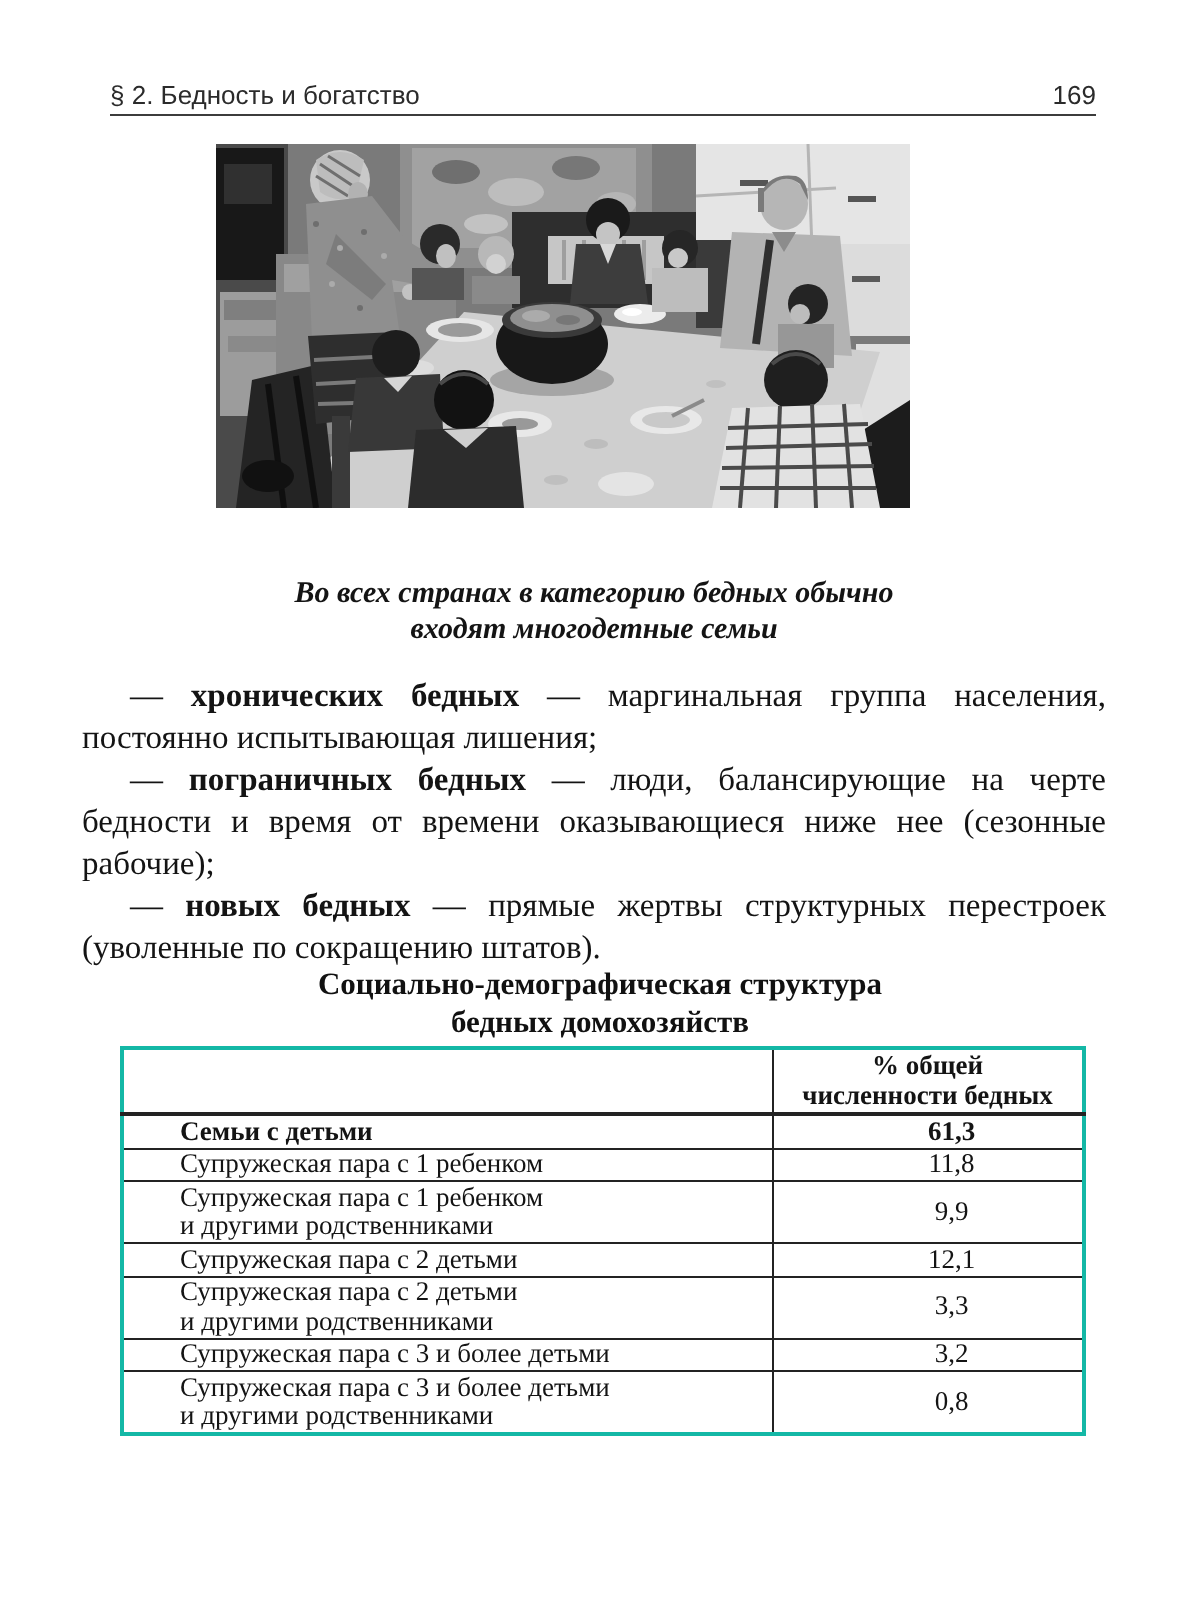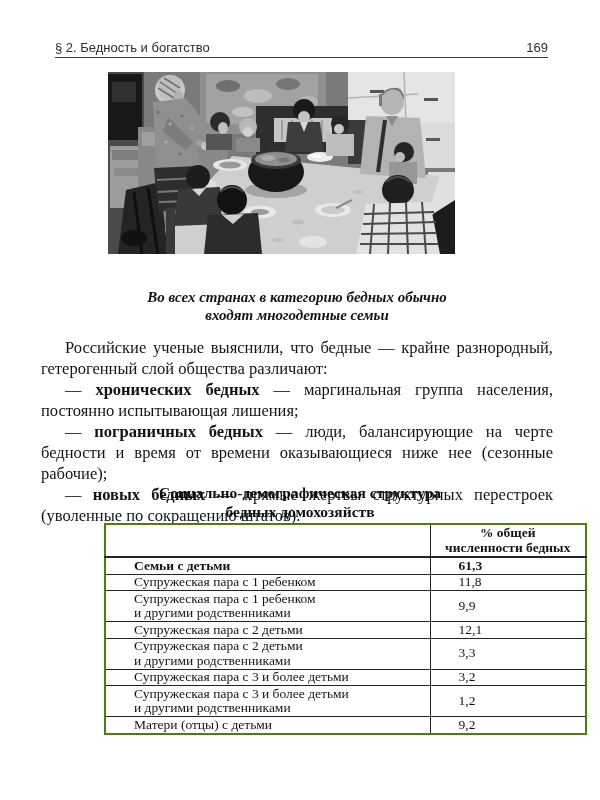--- a/index.html
+++ b/index.html
@@ -30,27 +30,27 @@
     position:absolute; left:0; top:484px; width:600px; text-align:center;
     font-weight:bold; font-size:15.5px; line-height:18.5px; white-space:pre-line;
     color:#111;
   }
   table.struct-table {
     position:absolute; left:60px; top:523px; width:481px;
     border-collapse:collapse; font-size:13.5px; color:#141414;
     table-layout:fixed;
   }
   .struct-table td, .struct-table th { border:1px solid #232323;padding-left:28px; }
-  .struct-table { border:2px solid #4d7c0f;margin-left:44px; }
+  .struct-table { border:2px solid #14b8a6; }
   .struct-table thead th {
     border-bottom:2px solid #232323; font-weight:bold; text-align:center;
     padding:1px 4px; line-height:14.5px; white-space:pre-line; vertical-align:middle;
   }
   .label-cell { text-align:left; padding:0.5px 7px; line-height:14.5px; white-space:pre-line; vertical-align:middle; }
-  .value-cell { text-align:left; padding:0.5px 4px; line-height:14.5px; vertical-align:middle; }
+  .value-cell { text-align:center; padding:0.5px 4px; line-height:14.5px; vertical-align:middle; }
   .bold-row td { font-weight:bold; }
 </style>
 </head>
 <body>
 
 <div class="page-header">
   <span>§ 2. Бедность и богатство</span>
   <span>169</span>
 </div>
 
@@ -194,21 +194,20 @@
     <path d="M112,120 Q124,110 136,120" stroke="#4a4a4a" stroke-width="2" fill="none"></path>
     <polygon points="100,143 150,141 154,182 96,182" fill="#2c2c2c"></polygon>
     <polygon points="114,143 136,142 125,152" fill="#cfcfcf"></polygon>
   </svg>
 </div>
 
 <div class="caption">Во всех странах в категорию бедных обычно
 входят многодетные семьи</div>
 
 <div class="body-text">
-    <p class="para"><span>Российские ученые выяснили, что бедные — крайне разнородный, гетерогенный слой общества различают:</span></p>
     <p class="para"><span>— </span><b>хронических бедных</b><span> — маргинальная группа населения, постоянно испытывающая лишения;</span></p>
     <p class="para"><span>— </span><b>пограничных бедных</b><span> — люди, балансирующие на черте бедности и время от времени оказывающиеся ниже нее (сезонные рабочие);</span></p>
     <p class="para"><span>— </span><b>новых бедных</b><span> — прямые жертвы структурных перестроек (уволенные по сокращению штатов).</span></p>
   </div>
 
 <div class="table-title">Социально-демографическая структура
 бедных домохозяйств</div>
 
 <table class="struct-table">
   <colgroup>
@@ -245,20 +244,16 @@
 и другими родственниками</td>
         <td class="value-cell">3,3</td>
       </tr>
       <tr>
         <td class="label-cell">Супружеская пара с 3 и более детьми</td>
         <td class="value-cell">3,2</td>
       </tr>
       <tr>
         <td class="label-cell">Супружеская пара с 3 и более детьми
 и другими родственниками</td>
-        <td class="value-cell">1,2</td>
-      </tr>
-      <tr>
-        <td class="label-cell">Матери (отцы) с детьми</td>
-        <td class="value-cell">9,2</td>
+        <td class="value-cell">0,8</td>
       </tr>
     </tbody>
 </table>
 
 </body></html>

